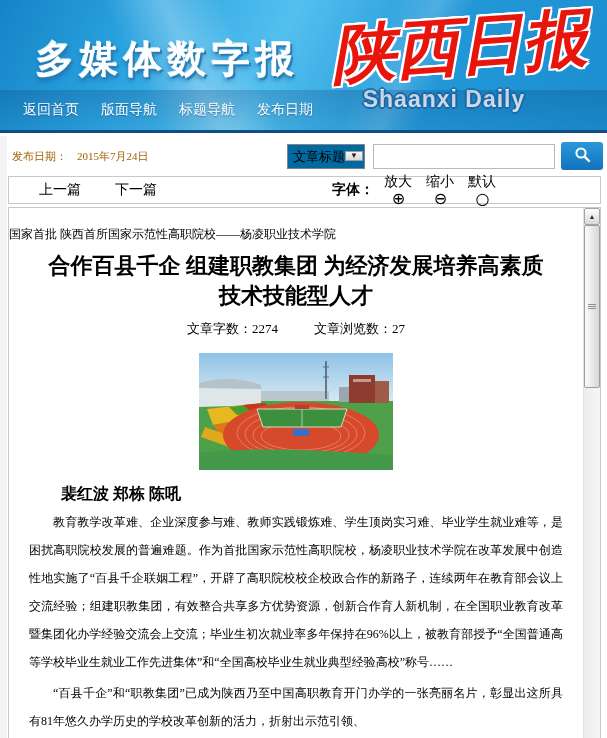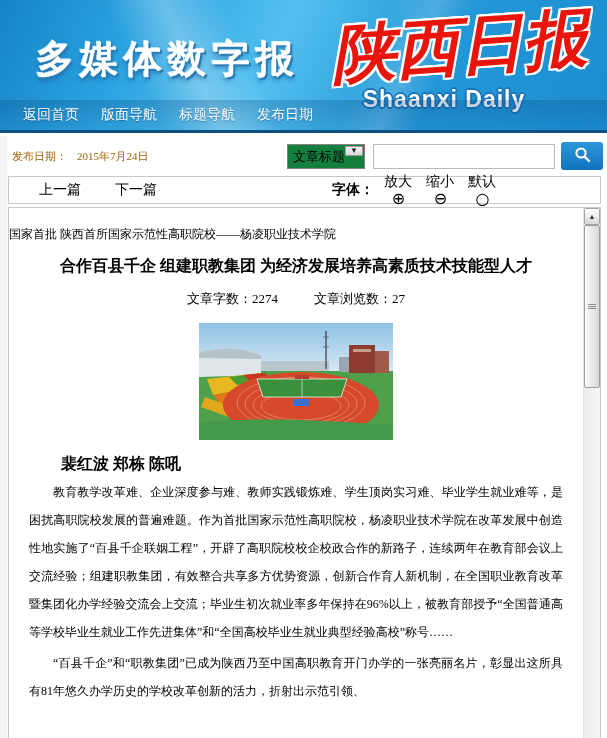--- a/index.html
+++ b/index.html
@@ -29,39 +29,39 @@
     font-size:64px; line-height:92px; color:#e8150d; transform:rotate(-4deg); display:block;
     text-shadow:-2px 0 0 #fff,2px 0 0 #fff,0 -2px 0 #fff,0 2px 0 #fff,-2px -2px 0 #fff,2px 2px 0 #fff,-2px 2px 0 #fff,2px -2px 0 #fff;
     white-space:nowrap;
   }
   .logo-en {
     display:block; margin-top:-6px; padding-right:30px;
     font-size:23px; font-weight:bold; color:#fff; letter-spacing:1px;
     text-shadow:-2px 0 0 #1b74b8,2px 0 0 #1b74b8,0 -2px 0 #1b74b8,0 2px 0 #1b74b8,-1px -1px 0 #1b74b8,1px 1px 0 #1b74b8,-1px 1px 0 #1b74b8,1px -1px 0 #1b74b8;
   }
   .nav {
-    position:absolute; left:0; right:0; bottom:0; height:30px;
+    position:absolute; left:0; right:0; bottom:0; height:40px;
     display:flex; align-items:center; padding-left:22px;
     background:linear-gradient(to bottom, rgba(8,64,120,.26), rgba(8,64,120,.08));
   }
   .nav-item {
     color:#fff; font-size:14px; margin-right:20px; width:58px; text-align:center;
     cursor:pointer; text-shadow:0 1px 1px rgba(10,60,110,.5); white-space:nowrap;
   }
 
   .left-strip { position:absolute; left:0; top:136px; bottom:0; width:7px; background:#f4f4f4; }
 
   
   .search-row { display:flex; align-items:center; height:28px; margin:9px 4px 0 12px; }
   .date-label, .date-value { font-size:11px; color:#a16207; font-family:"Liberation Serif", serif; }
   .date-value { margin-left:10px; }
   .search-group { margin-left:auto; display:flex; align-items:center; }
   .combobox {
-    display:flex; align-items:flex-start; height:25px; border:1px solid #848484;
-    background:#15803d; padding:1px; margin-right:8px;
+    display:flex; align-items:center; height:25px; border:1px solid #848484;
+    background:#0369a1; padding:1px; margin-right:8px;
   }
   .combobox-text { width:56px; font-size:13px; line-height:21px; padding-left:4px; color:#000;
     font-family:"Liberation Serif", serif; white-space:nowrap; }
   .combobox-btn {
     width:18px; display:flex; align-items:center; justify-content:center;
     background:linear-gradient(to bottom,#f6f6f6,#d9d9d9); border:1px solid #9a9a9a; cursor:pointer;
   }
   .combobox-btn span { font-size:8px; color:#222; line-height:1; }
   .search-input { width:182px; height:25px; border:1px solid #b9b9b9; margin-right:6px;
     font-size:13px; padding:0 4px; outline:none; }
@@ -85,21 +85,21 @@
   .fc-item { margin-right:14px; cursor:pointer; display:flex; align-items:center; white-space:nowrap;flex-direction:column; }
   .fc-item .glyph { font-size:16px; margin-left:1px; line-height:1; font-family:"DejaVu Sans", sans-serif; }
 
   
   .article-box {
     position:relative; margin:3px 6px 0 8px; height:536px;
     border:1px solid #c8c8c8; background:#fff; overflow:hidden;
   }
   .article-content { margin-right:17px; padding-top:16px; font-family:"Liberation Serif", serif; color:#000; }
   .kicker { text-align:left; font-size:12px; line-height:20px; }
-  .article-title { width:512px; margin:7px auto 0; text-align:center; font-size:16px; font-weight:bold; line-height:30px; }
+  .article-title { width:512px; margin:7px auto 0; text-align:center; font-size:22px; font-weight:bold; line-height:30px; }
   .meta { display:flex; justify-content:center; gap:36px; margin-top:9px; font-size:13px; }
   .photo-wrap { width:194px; height:117px; margin:15px auto 0; }
   .photo-wrap svg { display:block; }
   .authors { margin:13px 20px 0; font-size:16px; font-weight:bold; text-indent:2em; line-height:22px; }
   .body-text p { margin:3px 20px 0; font-size:12px; line-height:28px; text-align:justify; text-indent:2em; }
 
   
   .scrollbar { position:absolute; top:0; right:0; bottom:0; width:17px;
     background:linear-gradient(to right,#ececec,#f6f6f6); border-left:1px solid #e3e3e3; }
   .sb-btn {

